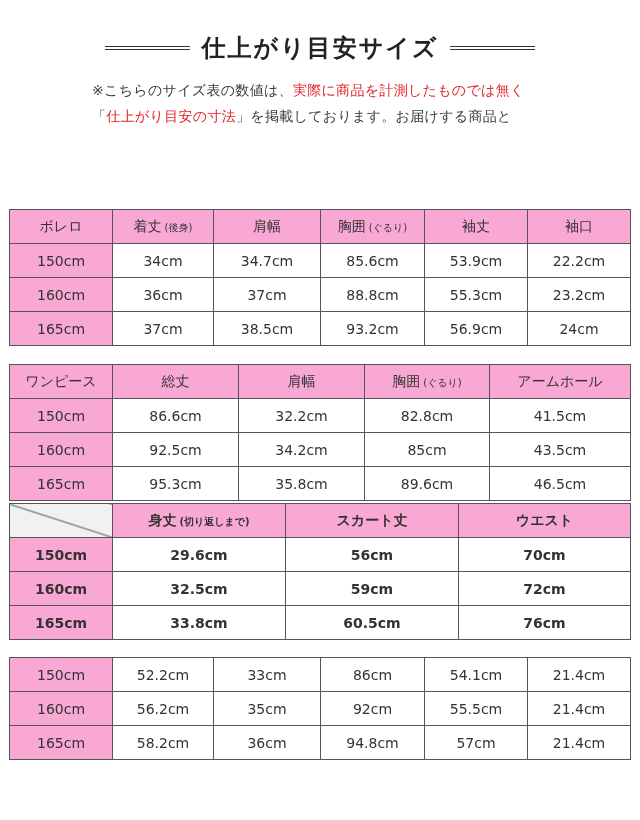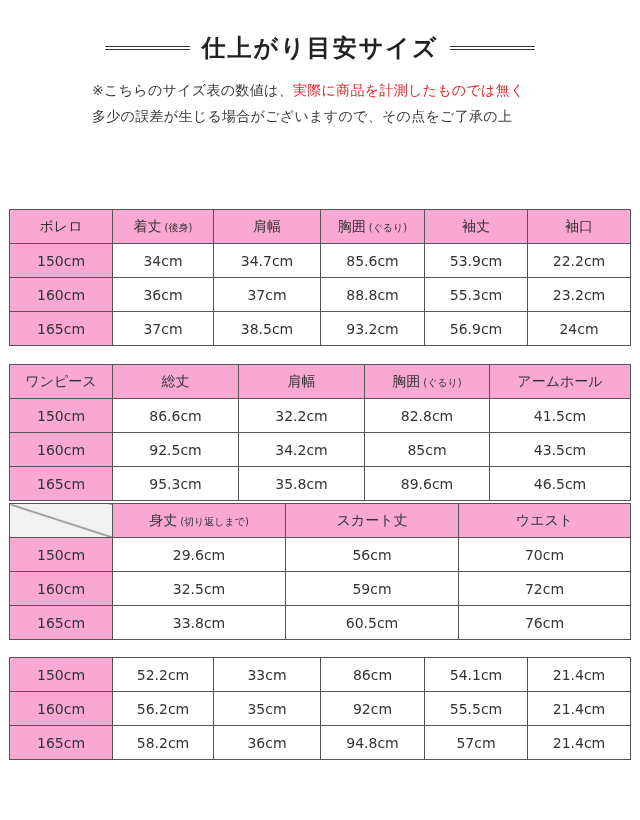--- a/index.html
+++ b/index.html
@@ -48,21 +48,21 @@
 <body>
 
 <div class="title-row">
   <div class="title-line"></div>
   <div class="title-text">仕上がり目安サイズ</div>
   <div class="title-line"></div>
 </div>
 
 <div class="note">
   <div><span>※こちらのサイズ表の数値は、</span><span class="red">実際に商品を計測したものでは無く</span></div>
-  <div>多少の誤差が生じる場合がございますので、その点をご了承の上</div>
+  <div><span>「</span><span class="red">仕上がり目安の寸法</span><span>」を掲載しております。お届けする商品と</span></div>
 </div>
 
 <table class="size" style="top:209px;">
   <colgroup>
     <col style="width:103px">
       <col style="width:101px">
       <col style="width:107px">
       <col style="width:104px">
       <col style="width:103px">
       <col style="width:103px">
@@ -136,21 +136,21 @@
   <tr>
     <td class="hd">165cm</td>
     <td>95.3cm</td>
     <td>35.8cm</td>
     <td>89.6cm</td>
     <td>46.5cm</td>
   </tr>
 </tbody>
   </table>
 
-<table class="size" style="top:503px;">
+<table class="size" style="top:503px;font-weight:bold;">
   <colgroup>
     <col style="width:103px">
       <col style="width:173px">
       <col style="width:173px">
       <col style="width:172px">
   </colgroup>
   <tbody>
       <tr>
     <td class="diag"></td>
     <td class="hd"><span>身丈</span><span class="small">(切り返しまで)</span></td>

